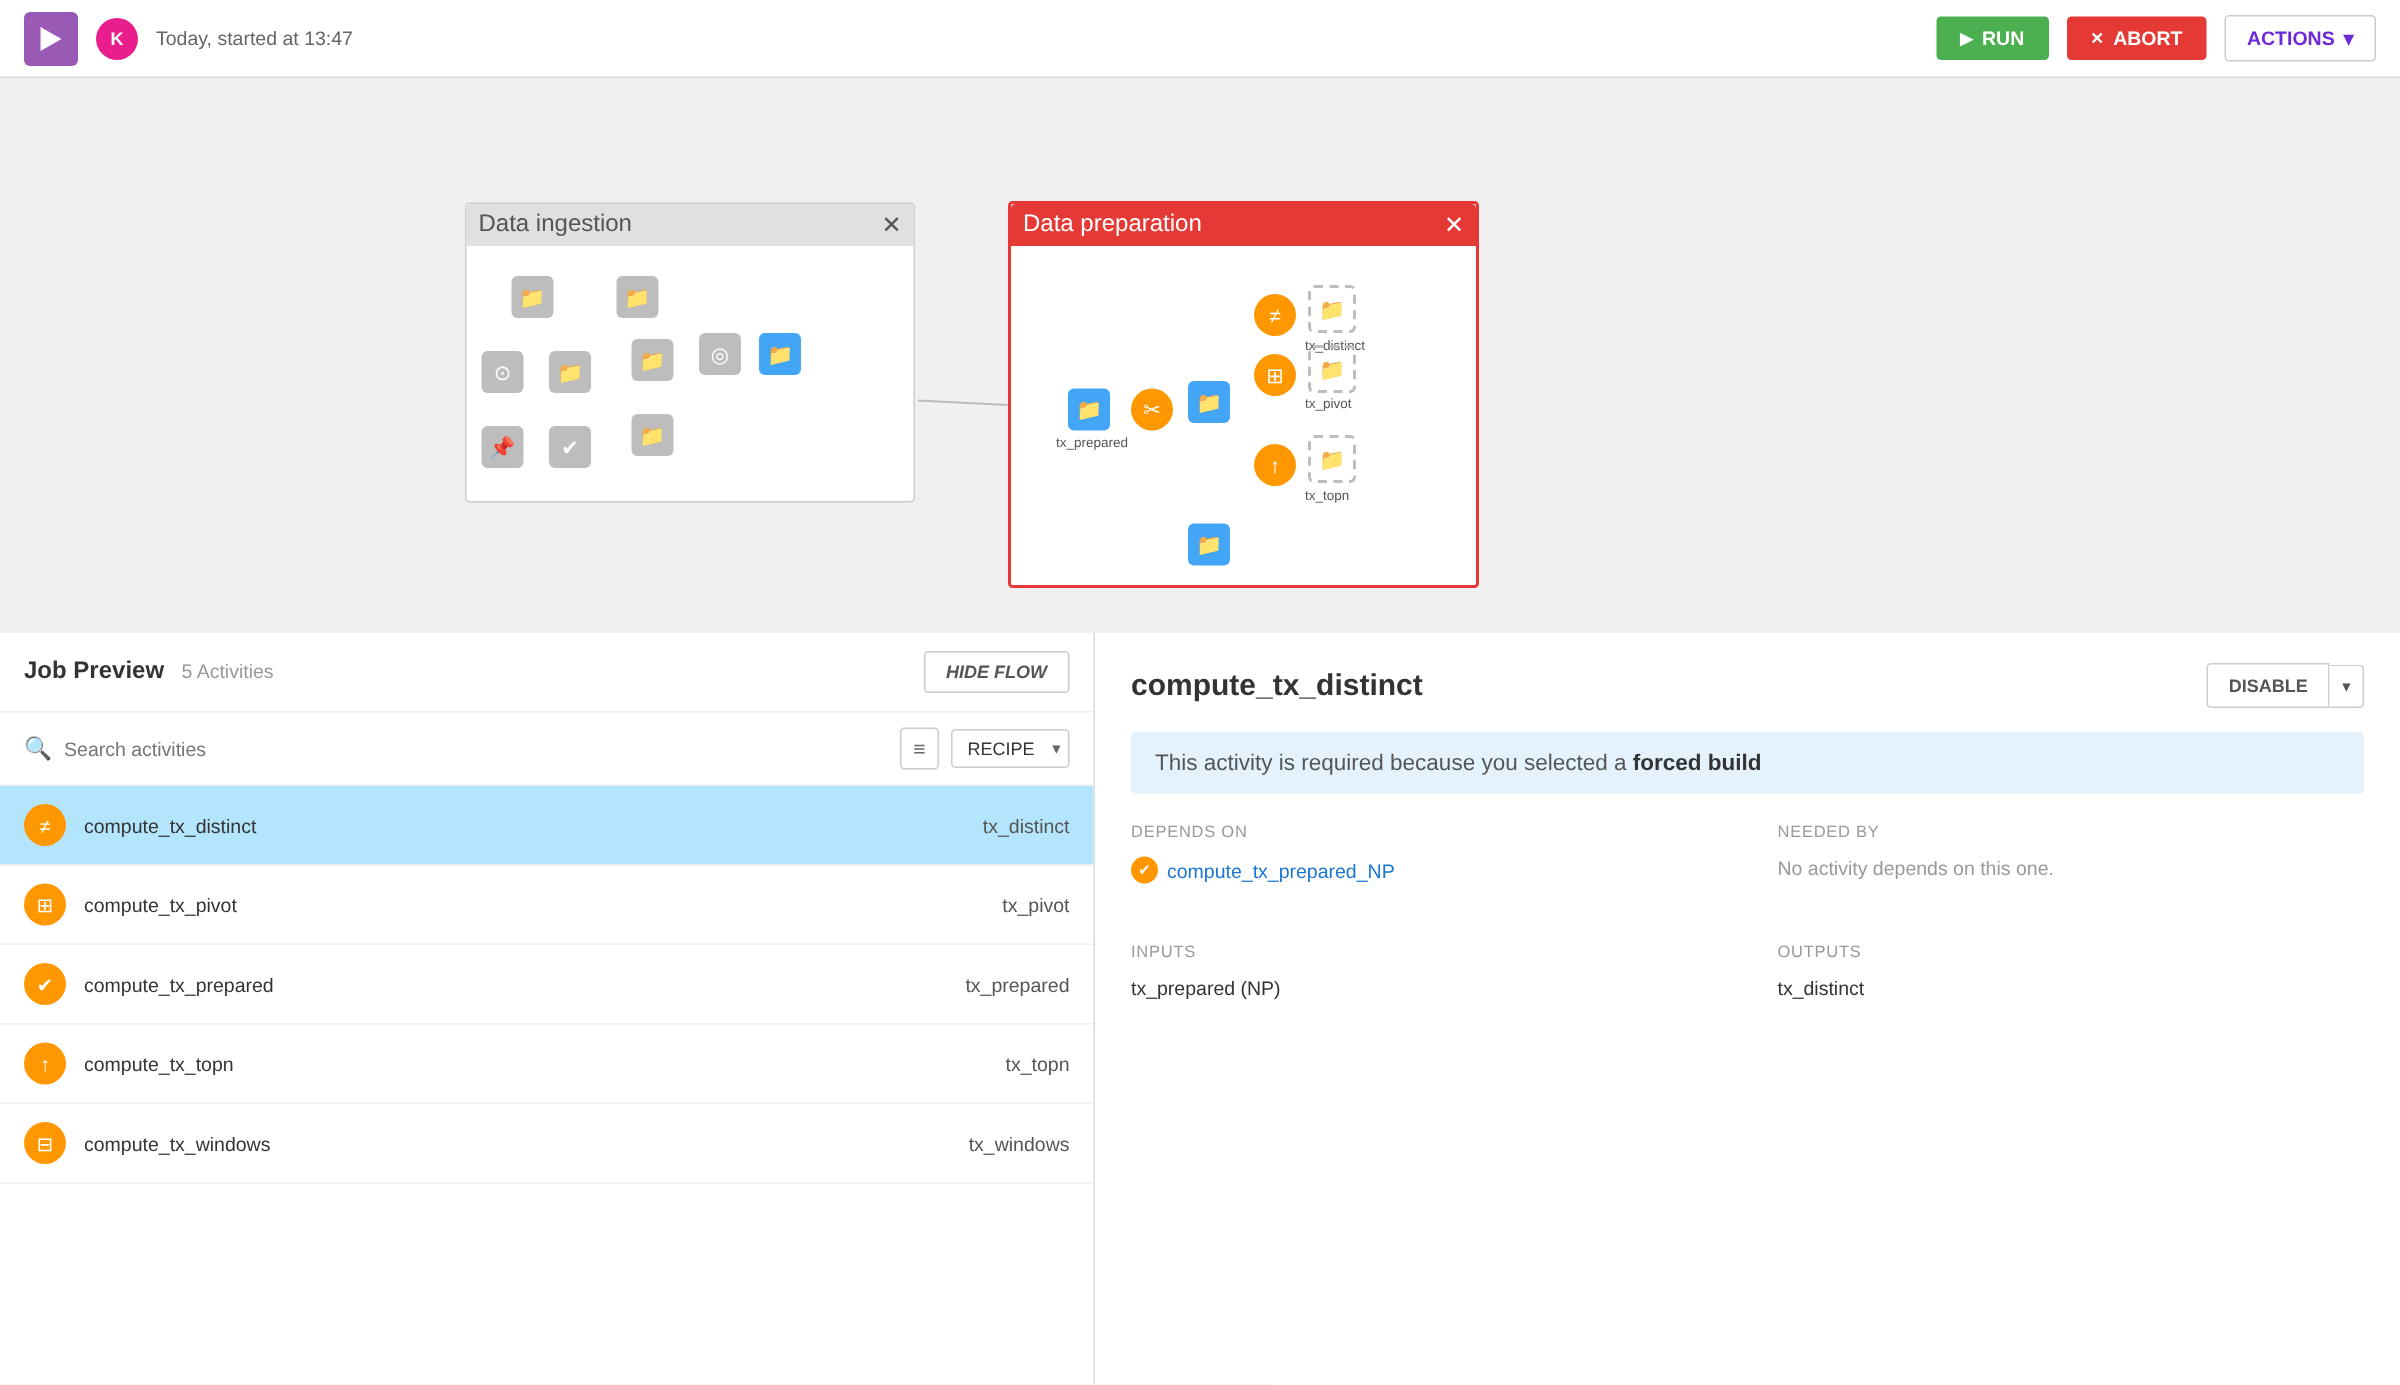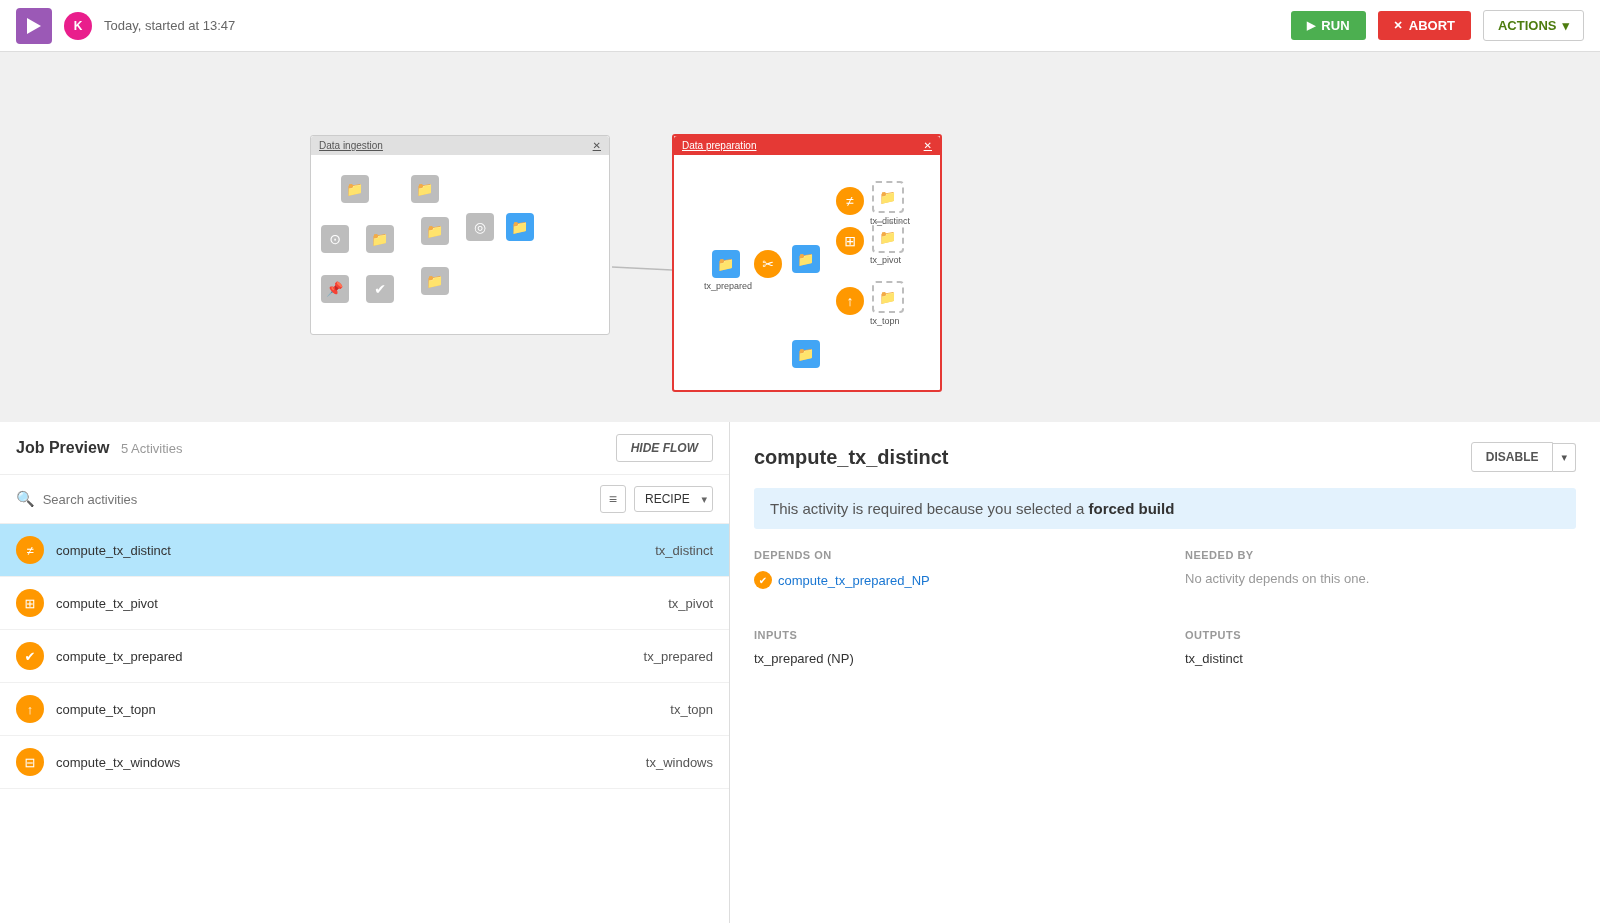--- a/index.html
+++ b/index.html
@@ -30,43 +30,43 @@
       display: flex; align-items: center; gap: 6px;
     }
     .btn-run::before { content: '▶'; font-size: 11px; }
     .btn-abort {
       background: #e53935; color: #fff; border: none; padding: 7px 16px;
       border-radius: 3px; cursor: pointer; font-size: 13px; font-weight: 600;
       display: flex; align-items: center; gap: 6px;
     }
     .btn-abort::before { content: '✕'; font-size: 11px; }
     .btn-actions {
-      background: #fff; color: #4d7c0f; border: 1px solid #ccc; padding: 7px 14px;
+      background: #fff; color: #6d28d9; border: 1px solid #ccc; padding: 7px 14px;
       border-radius: 3px; cursor: pointer; font-size: 13px; font-weight: 600;
       display: flex; align-items: center; gap: 6px;
     }
     .btn-actions::after { content: '▾'; }
 
     
     .flow-area {
       background: #f0f0f0; position: relative; height: 370px; overflow: hidden;
     }
 
     
     .flow-box {
       position: absolute; border: 1px solid #ccc; background: #fff; border-radius: 3px;
     }
     .flow-box-header {
-      background: #e0e0e0; padding: 4px 8px; font-size: 10px; color: #555;
-      display: flex; justify-content: space-between; align-items: center; border-radius: 3px 3px 0 0; text-decoration: underline;
+      background: #e0e0e0; padding: 4px 8px; font-size: 16px; color: #555;
+      display: flex; justify-content: space-between; align-items: center; border-radius: 3px 3px 0 0;
     }
     .flow-box-body { padding: 10px; position: relative; min-height: 120px; }
 
     .box-ingestion { left: 310px; top: 83px; width: 300px; height: 200px; }
-    .box-preparation { left: 672px; top: 82px; width: 270px; height: 258px; background: #fff; border: 2px solid #e53935; }
+    .box-preparation { left: 672px; top: 82px; width: 314px; height: 258px; background: #fff; border: 2px solid #e53935; }
     .box-preparation .flow-box-header { background: #e53935; color: #fff; }
 
     
     .node {
       position: absolute; width: 28px; height: 28px; border-radius: 4px;
       display: flex; align-items: center; justify-content: center; font-size: 14px;
     }
     .node-blue { background: #42a5f5; color: #fff; }
     .node-gray { background: #bdbdbd; color: #fff; }
     .node-orange { background: #ff9800; color: #fff; border-radius: 50%; }
@@ -139,21 +139,21 @@
     }
     .btn-disable-arrow {
       background: #fff; border: 1px solid #ccc; border-left: none; padding: 7px 8px;
       border-radius: 0 3px 3px 0; cursor: pointer; font-size: 11px; color: #555;
     }
     .info-banner {
       background: #e3f2fd; border-radius: 3px; padding: 12px 16px; margin-bottom: 20px;
       font-size: 15px; color: #555;
     }
     .info-banner strong { color: #333; }
-    .detail-section-title { font-size: 11px; font-weight: 700; color: #999; text-transform: uppercase; letter-spacing: 0.5px; margin-bottom: 10px; }
+    .detail-section-title { font-size: 11px; font-weight: 400; color: #999; text-transform: uppercase; letter-spacing: 0.5px; margin-bottom: 10px; }
     .detail-row { display: flex; gap: 40px; margin-bottom: 4px; }
     .detail-col { flex: 1; }
     .depends-link { color: #1976d2; text-decoration: none; font-size: 13px; display: flex; align-items: center; gap: 6px; }
     .depends-link-icon { width: 18px; height: 18px; background: #ff9800; border-radius: 50%; display: inline-flex; align-items: center; justify-content: center; color: #fff; font-size: 10px; }
     .no-depends { color: #999; font-size: 13px; }
     .io-row { display: flex; gap: 40px; margin-top: 16px; }
     .io-col { flex: 1; }
     .io-value { font-size: 13px; color: #333; margin-top: 4px; }
   </style>
 </head>

